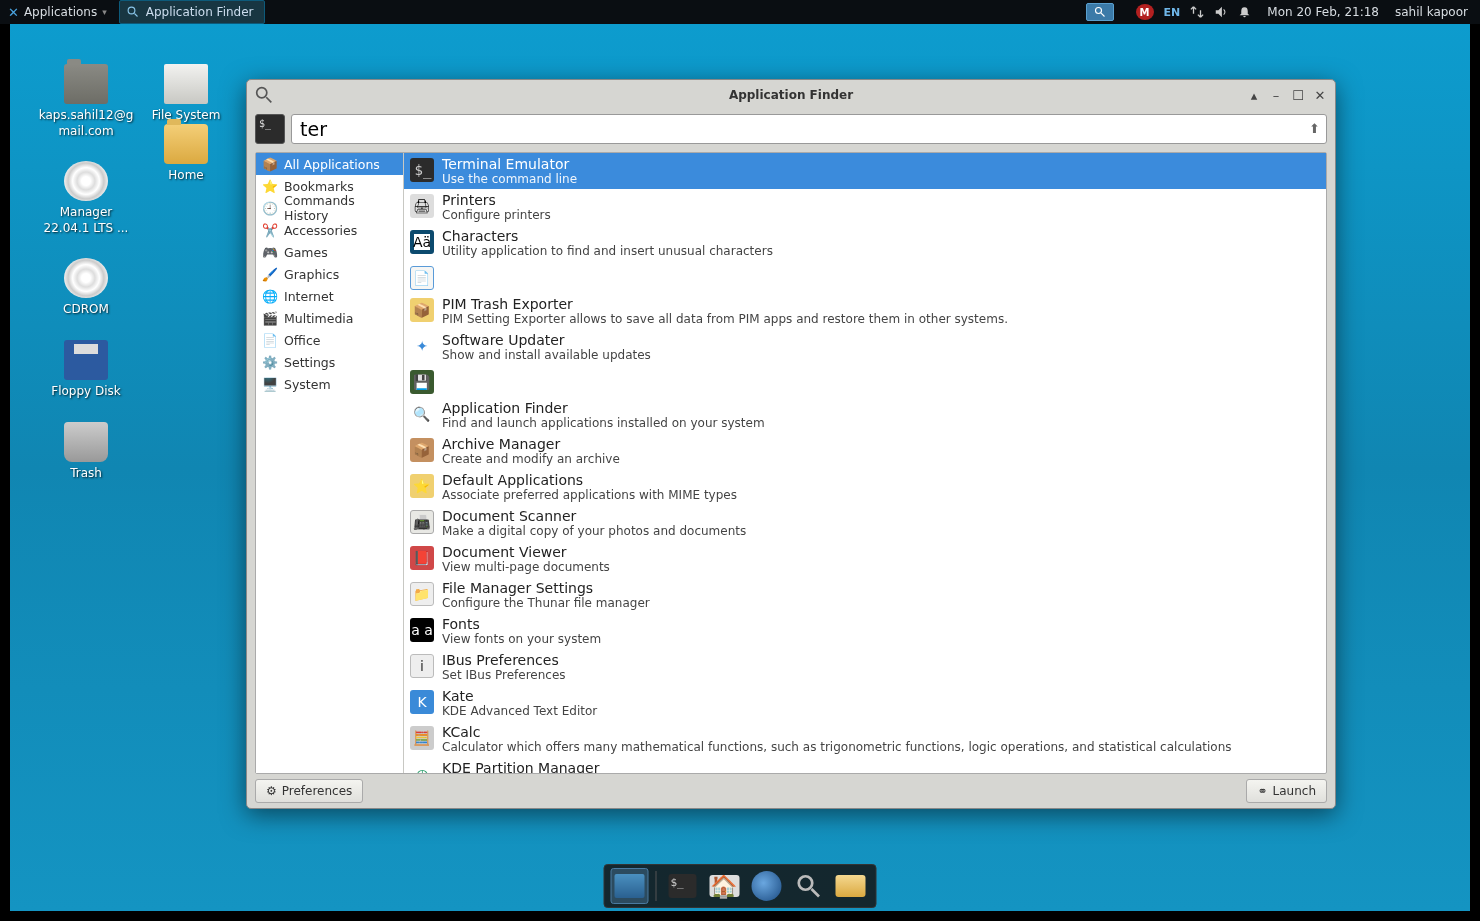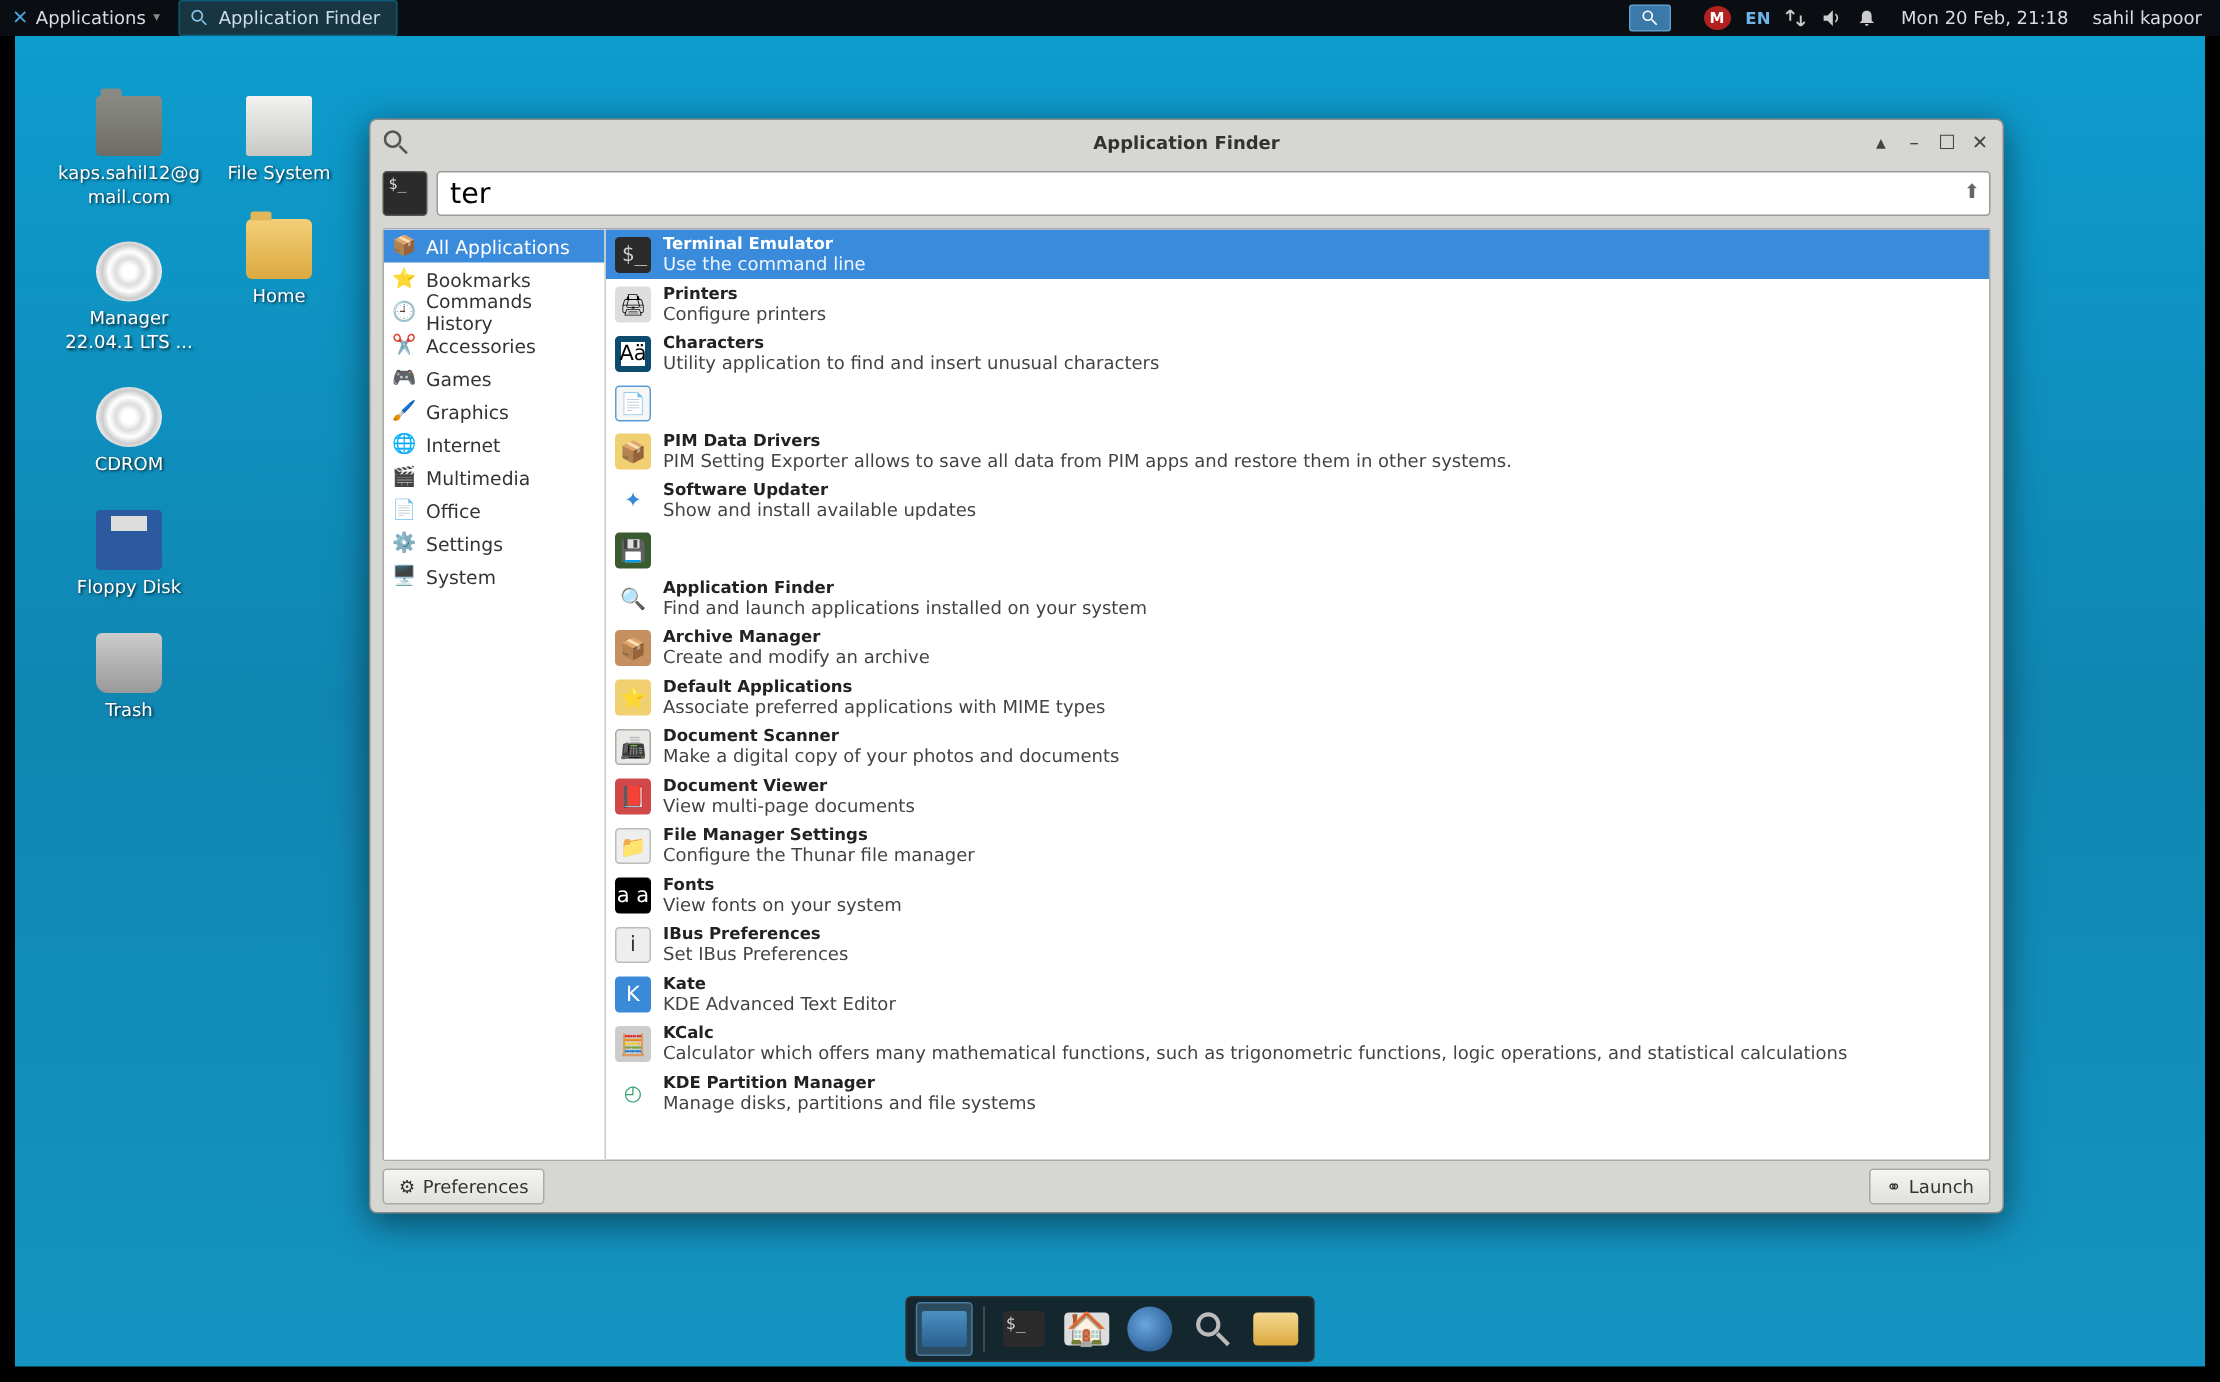--- a/index.html
+++ b/index.html
@@ -28,21 +28,21 @@
 .dicon .lbl { text-shadow:1px 1px 2px rgba(0,0,0,.8); line-height:1.3; word-break:break-word; }
 .folder-g { background:linear-gradient(180deg,#8a8a84 0%,#6d6d66 100%); border-radius:3px; position:relative; }
 .folder-g::before { content:""; position:absolute; top:-5px; left:3px; width:14px; height:6px; background:#8a8a84; border-radius:2px 2px 0 0; }
 .drive-g { background:linear-gradient(180deg,#f2f2f0 0%,#c8c8c3 100%); border-radius:2px; }
 .disc-g { background:radial-gradient(circle,#fff 15%,#ddd 30%,#fff 45%,#ccc 60%,#fff 80%); border-radius:50%; }
 .folder-y { background:linear-gradient(180deg,#f4cf78 0%,#dba940 100%); border-radius:4px; position:relative; }
 .folder-y::before { content:""; position:absolute; top:-5px; left:3px; width:14px; height:6px; background:#e0b85b; border-radius:2px 2px 0 0; }
 .floppy-g { background:#2c5aa0; border-radius:3px; position:relative; }
 .floppy-g::after { content:""; position:absolute; top:4px; left:10px; right:10px; height:10px; background:#ddd; }
 .trash-g { background:linear-gradient(180deg,#ccc 0%,#999 100%); border-radius:4px 4px 8px 8px; }
-.row2 { position:absolute; top:40px; left:126px; display:flex; flex-direction:column; gap:22px; }
+.row2 { position:absolute; top:40px; left:126px; display:flex; flex-direction:column; }
 
 
 .win { position:absolute; left:236px; top:55px; width:1090px; height:730px; background:#d6d6d2; border:1px solid #888; border-radius:5px; box-shadow:0 6px 24px rgba(0,0,0,.5); display:flex; flex-direction:column; }
 .titlebar { height:30px; display:flex; align-items:center; padding:0 8px; position:relative; }
 .titlebar .t-search { width:18px; height:18px; }
 .titlebar .title { position:absolute; left:0; right:0; text-align:center; font-size:12px; font-weight:bold; color:#333; pointer-events:none; }
 .win-ctrls { margin-left:auto; display:flex; gap:8px; z-index:1; }
 .win-ctrl { width:14px; height:14px; font-size:13px; color:#444; cursor:pointer; display:flex; align-items:center; justify-content:center; }
 
 .searchrow { display:flex; align-items:stretch; gap:6px; padding:4px 8px 8px; }
@@ -54,21 +54,21 @@
 .body2col { flex:1; display:flex; border-top:1px solid #b5b5b0; border-bottom:1px solid #b5b5b0; min-height:0; background:#fff; margin:0 8px; border:1px solid #aaa; border-radius:2px; }
 .cats { width:148px; border-right:1px solid #c8c8c3; overflow:auto; background:#fff; }
 .cat { display:flex; align-items:center; gap:6px; padding:3px 6px; font-size:12.5px; color:#333; cursor:pointer; height:22px; }
 .cat .ci { width:16px; height:16px; display:inline-flex; align-items:center; justify-content:center; font-size:13px; }
 .cat.sel { background:#3b8bdc; color:#fff; }
 
 .results { flex:1; overflow:auto; }
 .res { display:flex; align-items:flex-start; gap:8px; padding:3px 6px; cursor:pointer; }
 .res.sel { background:#3b8bdc; color:#fff; }
 .res .ri { width:24px; height:24px; flex-shrink:0; margin-top:2px; border-radius:3px; display:flex; align-items:center; justify-content:center; font-size:14px; }
-.res .rt .name { font-weight:bold; font-size:11px; }
+.res .rt .name { font-weight:normal; font-size:14px; }
 .res .rt .desc { font-size:12px; opacity:.92; }
 .res:not(.sel) .rt .name { color:#222; }
 .res:not(.sel) .rt .desc { color:#333; }
 
 .footer { height:34px; display:flex; align-items:center; padding:0 8px; }
 .fbtn { background:linear-gradient(#f4f4f0,#e0e0dc); border:1px solid #aaa; border-radius:3px; padding:4px 10px; font-size:12px; color:#333; display:flex; align-items:center; gap:5px; cursor:pointer; }
 .fbtn.right { margin-left:auto; }
 
 
 .dock { position:absolute; bottom:3px; left:50%; transform:translateX(-50%); height:44px; background:rgba(20,20,20,.85); border:1px solid #333; border-radius:4px; display:flex; align-items:center; padding:0 6px; gap:4px; }
@@ -278,21 +278,21 @@
               <div class="name">Characters</div>
               <div class="desc">Utility application to find and insert unusual characters</div>
             </div>
           </div>
           <div class="res">
             <div class="ri ib-lo">📄</div>
           </div>
           <div class="res">
             <div class="ri ib-pim">📦</div>
             <div class="rt">
-              <div class="name">PIM Data Drivers</div>
+              <div class="name">PIM Trash Exporter</div>
               <div class="desc">PIM Setting Exporter allows to save all data from PIM apps and restore them in other systems.</div>
             </div>
           </div>
           <div class="res">
             <div class="ri ib-upd">✦</div>
             <div class="rt">
               <div class="name">Software Updater</div>
               <div class="desc">Show and install available updates</div>
             </div>
           </div>

